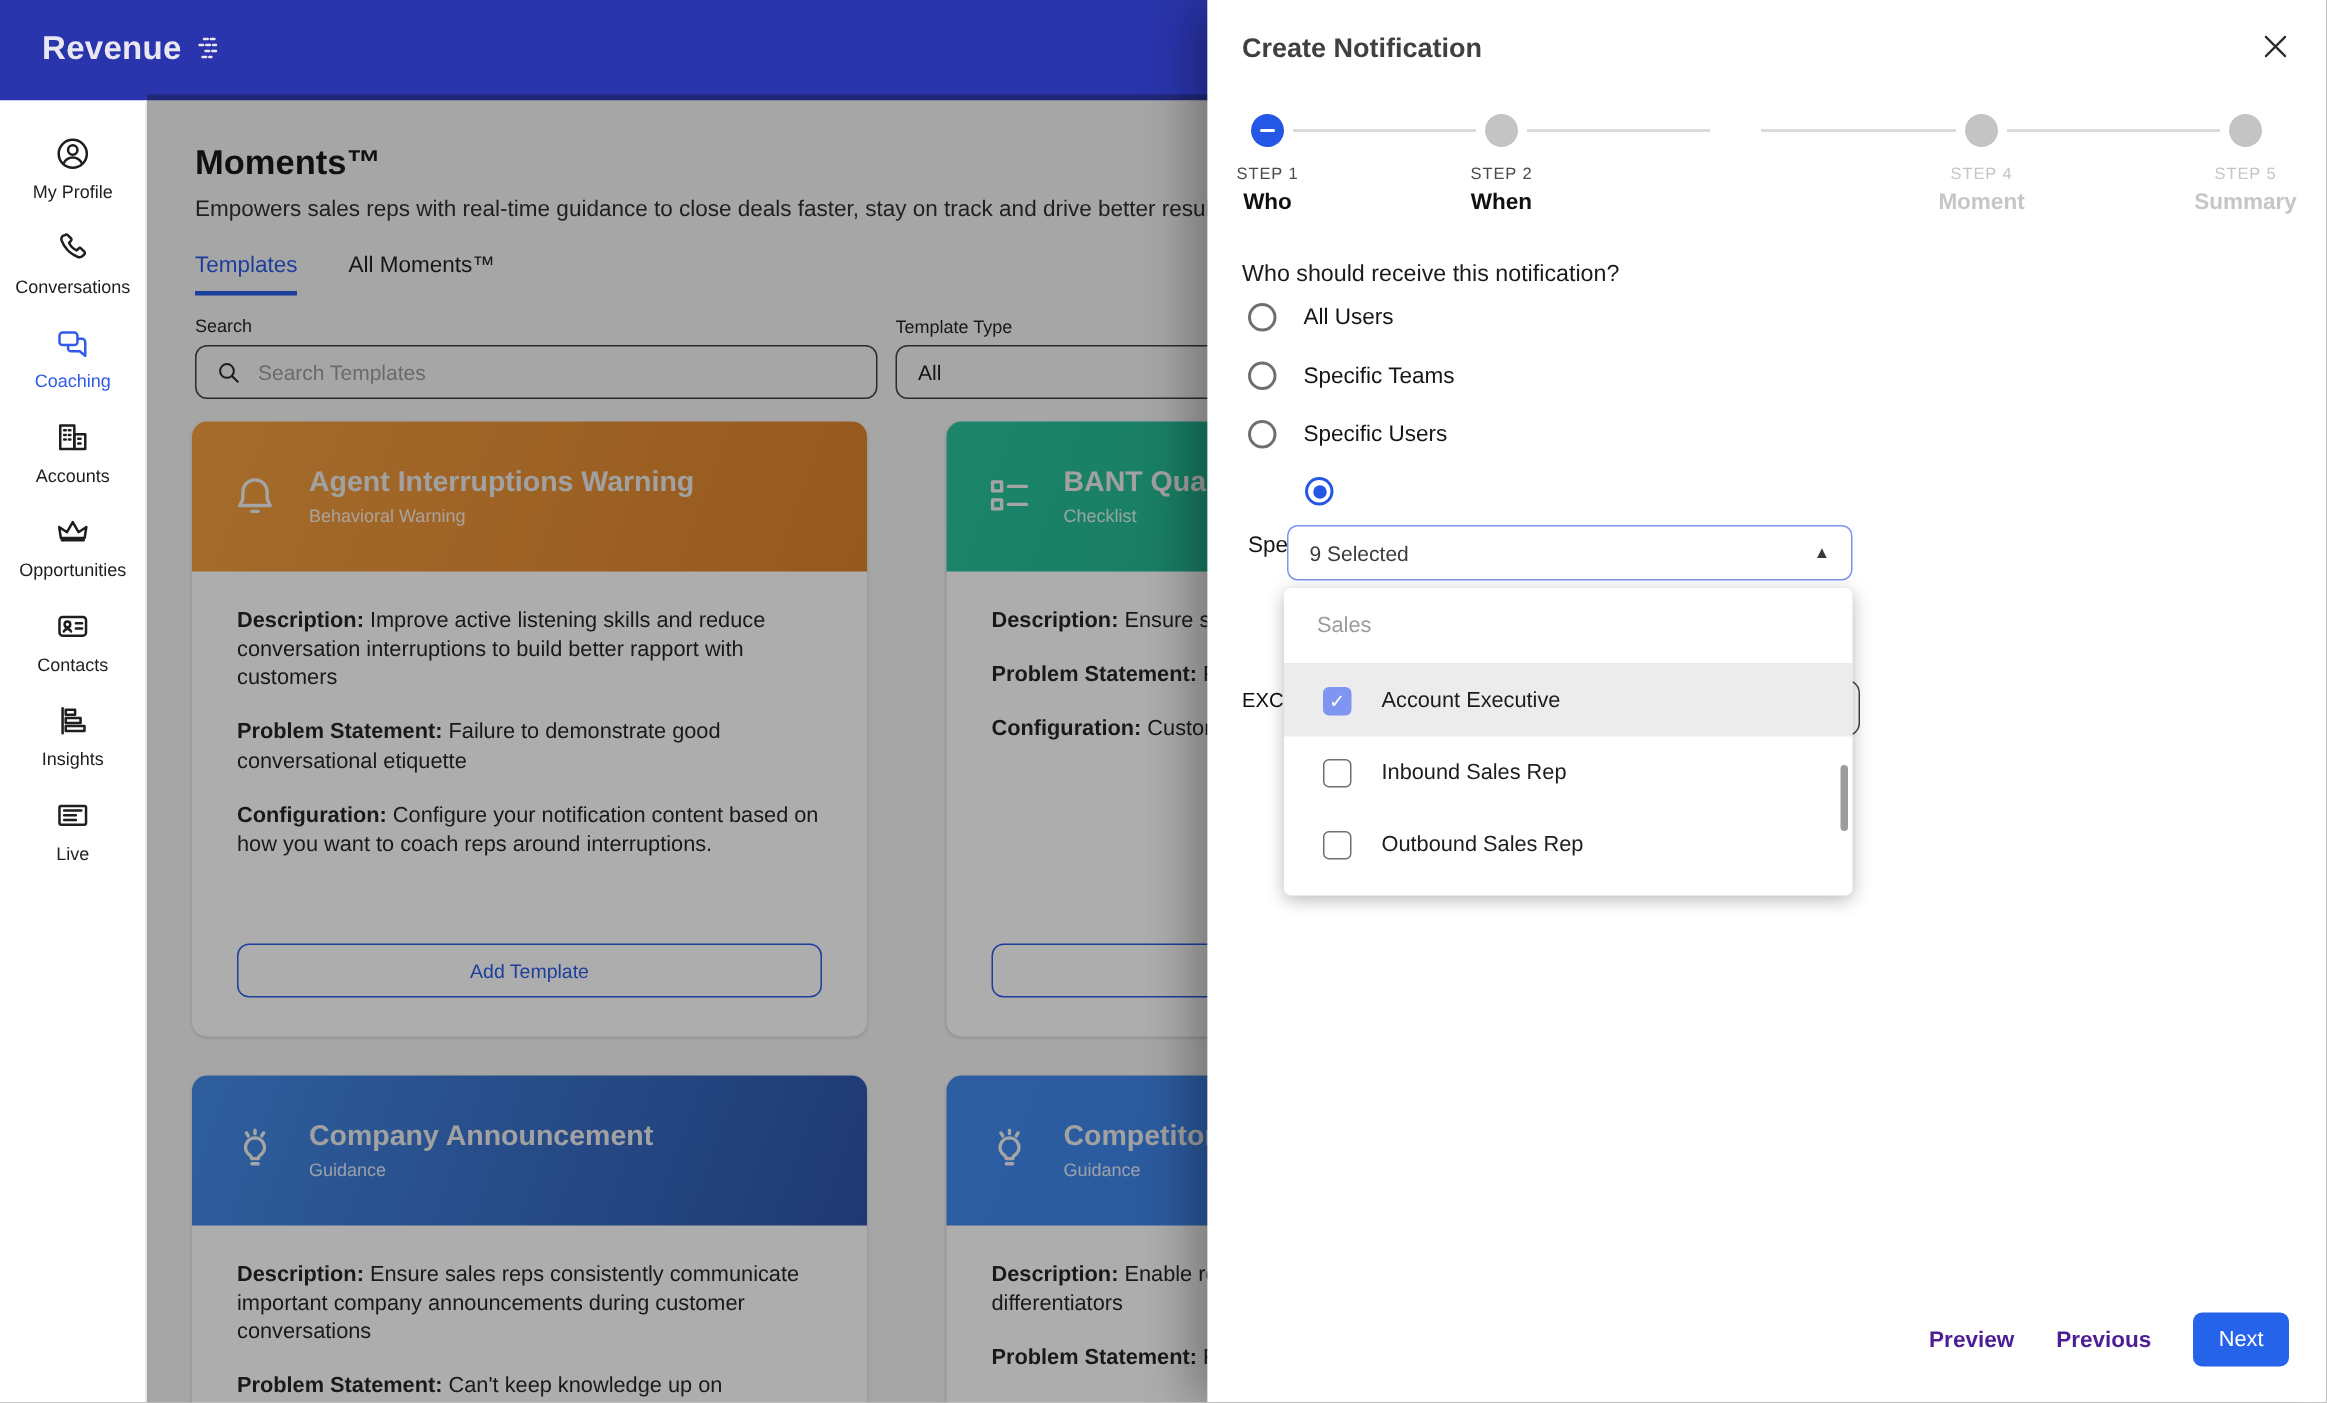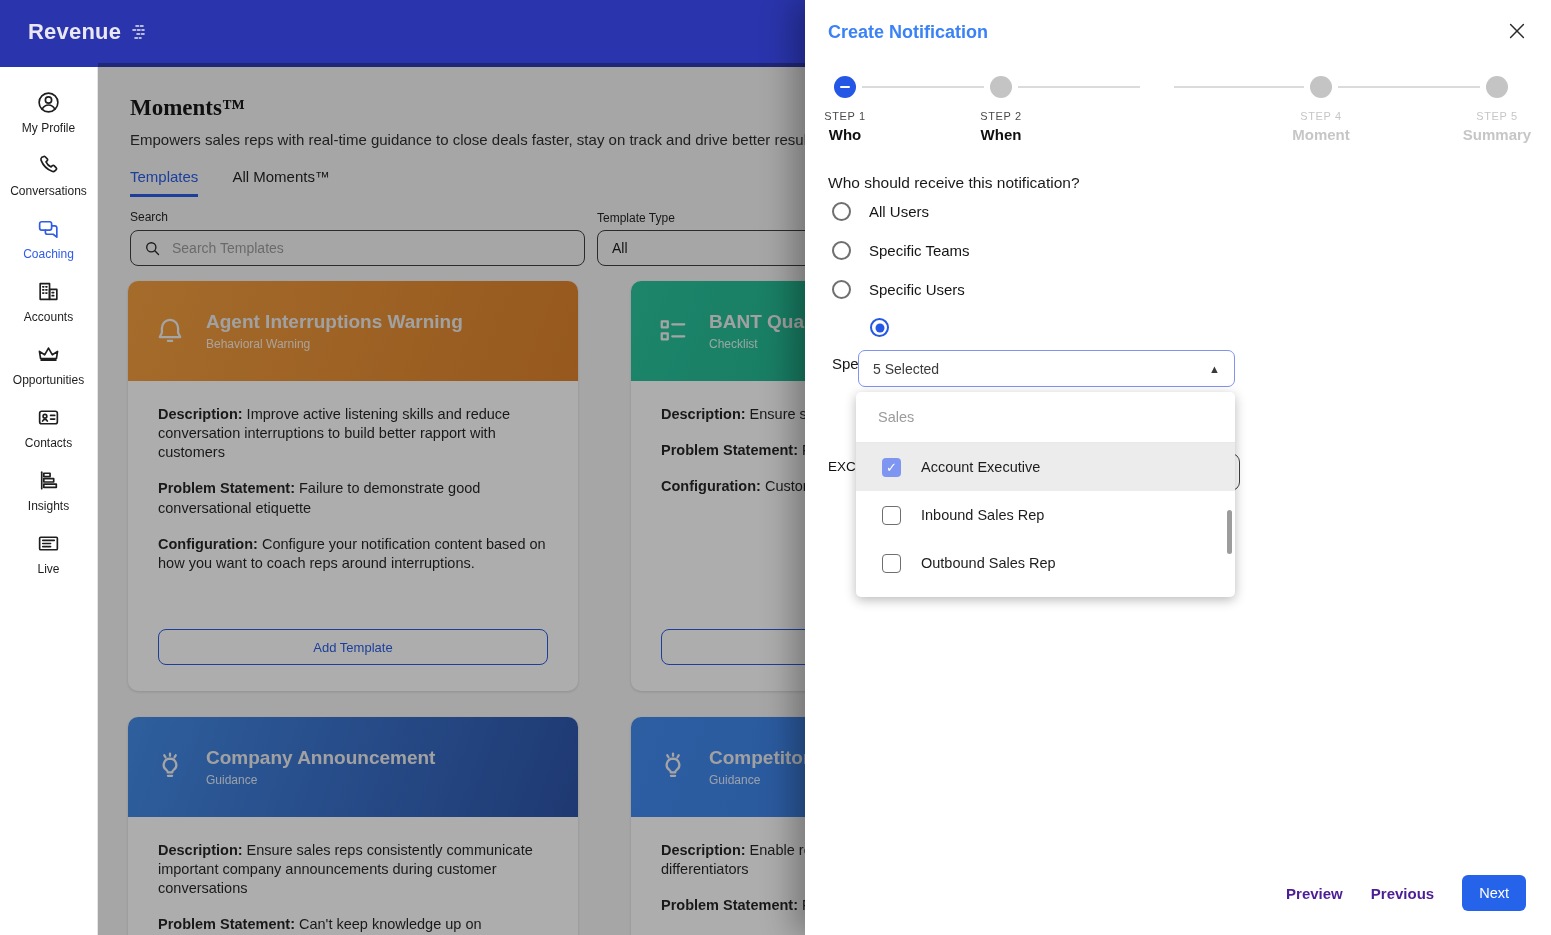--- a/index.html
+++ b/index.html
@@ -17,21 +17,21 @@
              border-right:1px solid #E4E4E6; padding-top:14px; }
   .side-item { height:63px; display:flex; flex-direction:column; align-items:center;
                justify-content:center; gap:6px; color:#1E1E1E; cursor:pointer; }
   .side-item svg { stroke:#1E1E1E; fill:none; stroke-width:1.6; stroke-linecap:round; stroke-linejoin:round; }
   .side-item.active { color:#2F5BE7; }
   .side-item.active svg { stroke:#2F5BE7; }
   .side-label { font-size:12px; }
   
   .content { position:absolute; left:98px; top:67px; width:707px; height:868px;
              background:#F5F5F6; overflow:hidden; }
-  .page-title { position:absolute; left:32px; top:28px; font-size:23px; font-weight:700; color:#121212;font-family:Liberation Serif, serif; }
+  .page-title { position:absolute; left:32px; top:28px; font-size:23px; font-weight:700; color:#121212; }
   .page-sub { position:absolute; left:32px; top:64px; font-size:15px; color:#2A2A2A;
               white-space:nowrap; width:675px; overflow:hidden; }
   .tabs { position:absolute; left:32px; top:101px; display:flex; gap:34px; }
   .tab { font-size:15px; color:#1A1A1E; padding-bottom:9px; cursor:pointer; }
   .tab.active { color:#2458E6; font-weight:400; border-bottom:3px solid #2458E6; }
   .field-label { position:absolute; font-size:12px; color:#1C1C1C; }
   .search-box { position:absolute; left:32px; top:163px; width:455px; height:36px;
                 border:1px solid #3A3A3A; border-radius:8px; background:transparent;
                 display:flex; align-items:center; gap:10px; padding:0 12px; }
   .search-box svg { stroke:#222; fill:none; stroke-width:1.7; stroke-linecap:round; flex:0 0 auto; }
@@ -60,21 +60,21 @@
   .sec b { font-weight:700; }
   .add-btn { position:absolute; left:30px; right:30px; bottom:26px; height:36px;
              border:1px solid #2458E6; border-radius:8px; color:#2458E6; background:transparent;
              font-size:13px; font-family:inherit; cursor:pointer; }
   
   .dim { position:absolute; left:98px; top:63px; width:707px; height:872px;
          background:rgba(14,14,16,.34); z-index:5; }
   
   .modal { position:absolute; left:805px; top:0; width:746px; height:935px; background:#fff;
            z-index:10; box-shadow:-12px 0 30px rgba(0,0,0,.30); }
-  .m-title { position:absolute; left:23px; top:22px; font-size:18px; font-weight:700; color:#3b82f6; }
+  .m-title { position:absolute; left:23px; top:22px; font-size:18px; font-weight:700; color:#404040; }
   .m-close { position:absolute; right:23px; top:20px; width:22px; height:22px; cursor:pointer; }
   .m-close svg { stroke:#2A2A2A; stroke-width:1.6; stroke-linecap:round; }
   
   .stepper { position:absolute; left:0; top:74px; width:746px; height:74px; }
   .step { position:absolute; top:0; width:140px; transform:translateX(-50%); text-align:center; }
   .step-circle { width:22px; height:22px; border-radius:50%; margin:2px auto 12px; background:#C4C4C4; }
   .step.active .step-circle { background:#2457E5; display:flex; align-items:center; justify-content:center; }
   .step.active .step-circle::after { content:""; width:10px; height:2.5px; background:#fff; border-radius:2px; }
   .step-kicker { font-size:11px; letter-spacing:.6px; color:#4A4A4A; }
   .step-name { font-size:15px; font-weight:700; color:#0F0F0F; margin-top:4px; }
@@ -354,21 +354,21 @@
     </div>
     <div class="radio-row" style="top:318px;flex-direction:column;">
       <span class="radio sel"></span>
       <span class="radio-label">Specific Roles</span>
     </div>
 
     <div class="excl-label">EXCL</div>
     <div class="hidden-input"></div>
 
     <div class="role-select">
-      <span class="role-select-value">5 Selected</span>
+      <span class="role-select-value">9 Selected</span>
       <span class="caret-up">▲</span>
     </div>
 
     <div class="role-panel">
       <div class="role-group">Sales</div>
       <div class="role-item hl">
         <span class="cb checked">✓</span>
         <span class="role-item-label">Account Executive</span>
       </div>
       <div class="role-item">

